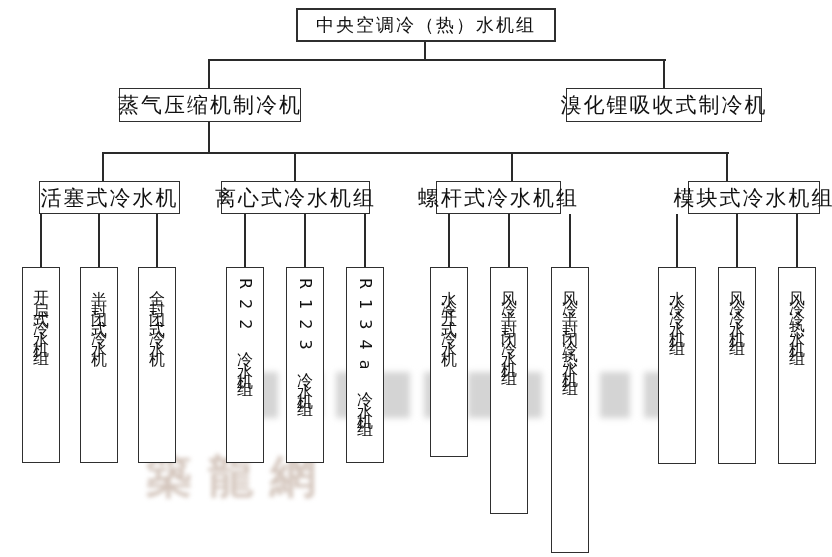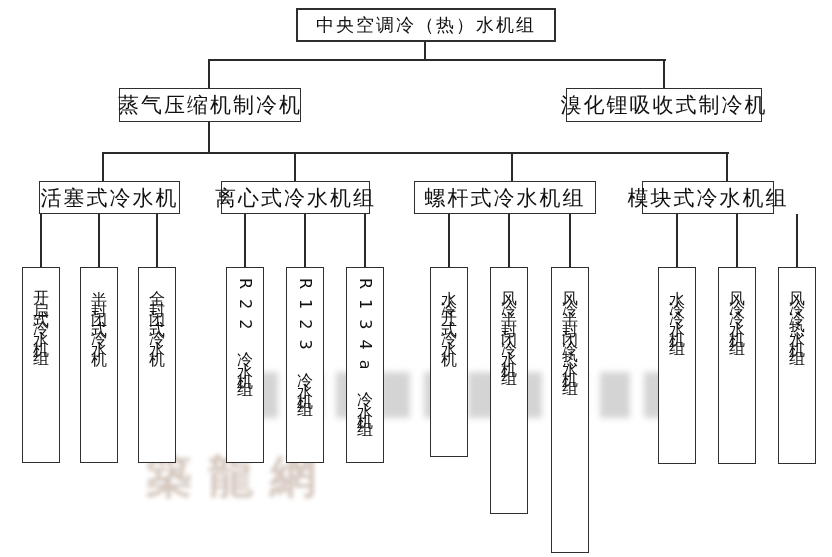--- a/index.html
+++ b/index.html
@@ -66,22 +66,22 @@
   <div class="vline" style="left:736px;top:214px;height:53px"></div>
   <div class="vline" style="left:796px;top:214px;height:53px"></div>
 
   <div class="box hbox root" style="left:296px;top:8px;width:260px;height:34px">中央空调冷（热）水机组</div>
 
   <div class="box hbox l23" style="left:119px;top:88px;width:182px;height:34px">蒸气压缩机制冷机</div>
   <div class="box hbox l23" style="left:566px;top:88px;width:196px;height:34px">溴化锂吸收式制冷机</div>
 
   <div class="box hbox l23" style="left:39px;top:181px;width:141px;height:33px">活塞式冷水机</div>
   <div class="box hbox l23" style="left:221px;top:181px;width:149px;height:33px">离心式冷水机组</div>
-  <div class="box hbox l23" style="left:414px;top:181px;width:182px;height:33px">螺杆式冷水机组</div>
-  <div class="box hbox l23" style="left:642px;top:181px;width:132px;height:33px">模块式冷水机组</div>
+  <div class="box hbox l23" style="left:436px;top:181px;width:125px;height:33px">螺杆式冷水机组</div>
+  <div class="box hbox l23" style="left:688px;top:181px;width:132px;height:33px">模块式冷水机组</div>
 
   <div class="box vbox" style="left:22px;top:267px;width:38px;height:196px">
     <span>开启式冷水机组</span>
     </div>
   <div class="box vbox" style="left:80px;top:267px;width:38px;height:196px">
     <span>半封闭式冷水机</span>
     </div>
   <div class="box vbox" style="left:138px;top:267px;width:38px;height:196px">
     <span>全封闭式冷水机</span>
     </div>

